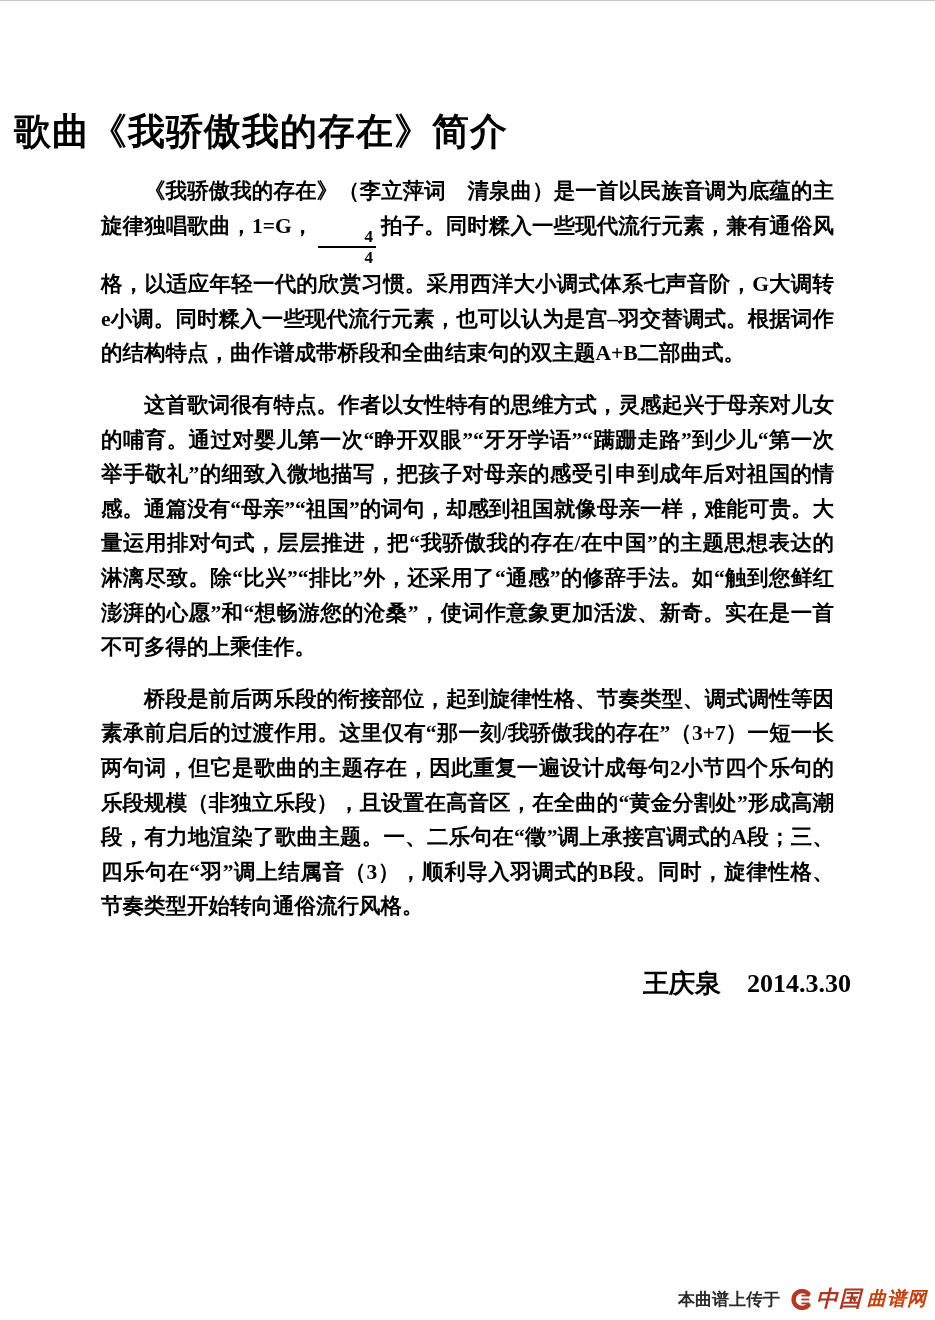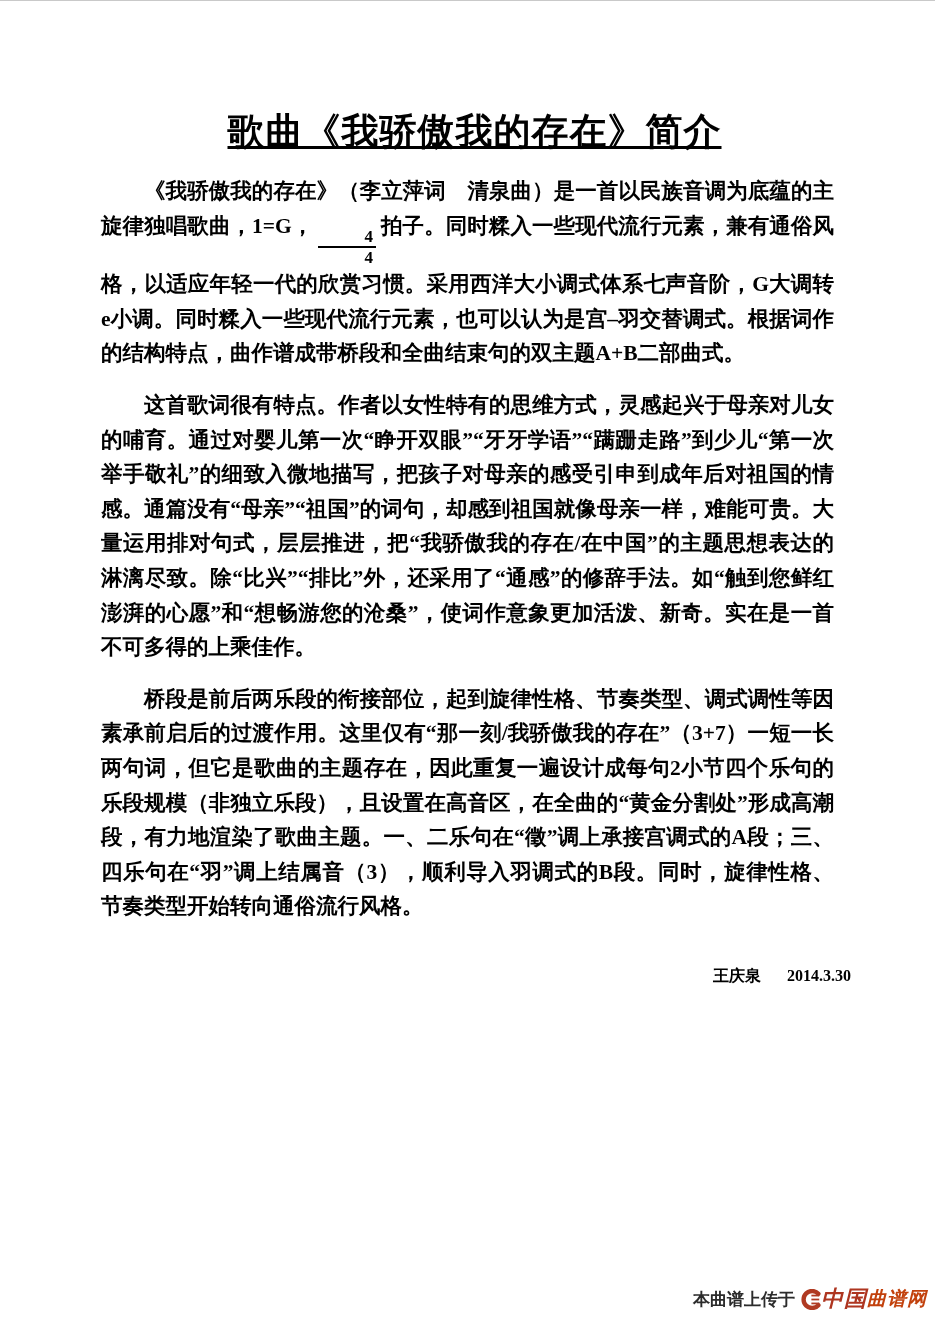--- a/index.html
+++ b/index.html
@@ -9,25 +9,23 @@
     height: 1320px;
     background: #ffffff;
     border-top: 1px solid #c9c9c9;
     overflow: hidden;
     font-family: "Liberation Serif", "DejaVu Serif", serif;
     color: #000000;
     box-sizing: border-box;
   }
   .title {
     margin: 106px 0 0 14px;
-    text-align: center;
     font-size: 37px;
     font-weight: 700;
     letter-spacing: 1px;
-    text-decoration: underline;
   }
   .body-text {
     margin: 15px 84px 0 84px;
     text-align: justify;
     font-size: 21.5px;
     line-height: 34.6px;
     font-weight: 700;
   }
   .body-text p { margin: 17px; text-indent: 2em; }
   .fraction {
@@ -38,30 +36,31 @@
     font-size: 17px;
     vertical-align: -9px;
     margin: 0 5px;
     font-weight: 700;
   }
   .fraction .num { border-bottom: 2px solid #000; padding: 0 3px 1px 3px; }
   .fraction .den { padding-top: 1px; }
   .signature {
     margin: 42px 84px 0 84px;
     text-align: right;
-    font-size: 16px;
+    font-size: 26px;
     font-weight: 700;
   }
   .signature .date { margin-left: 26px; }
   .footer {
     position: absolute;
     right: 8px;
     bottom: 6px;
     display: flex;
     align-items: center;
+    gap: 5px;
     font-size: 17px;
     font-weight: 700;
     color: #2b2b2b;
   }
   .logo-icon { display: inline-flex; align-items: center; margin-left: 5px; }
   .site-part1 {
     font-style: italic;
     font-weight: 800;
     font-size: 22px;
     letter-spacing: 1px;

